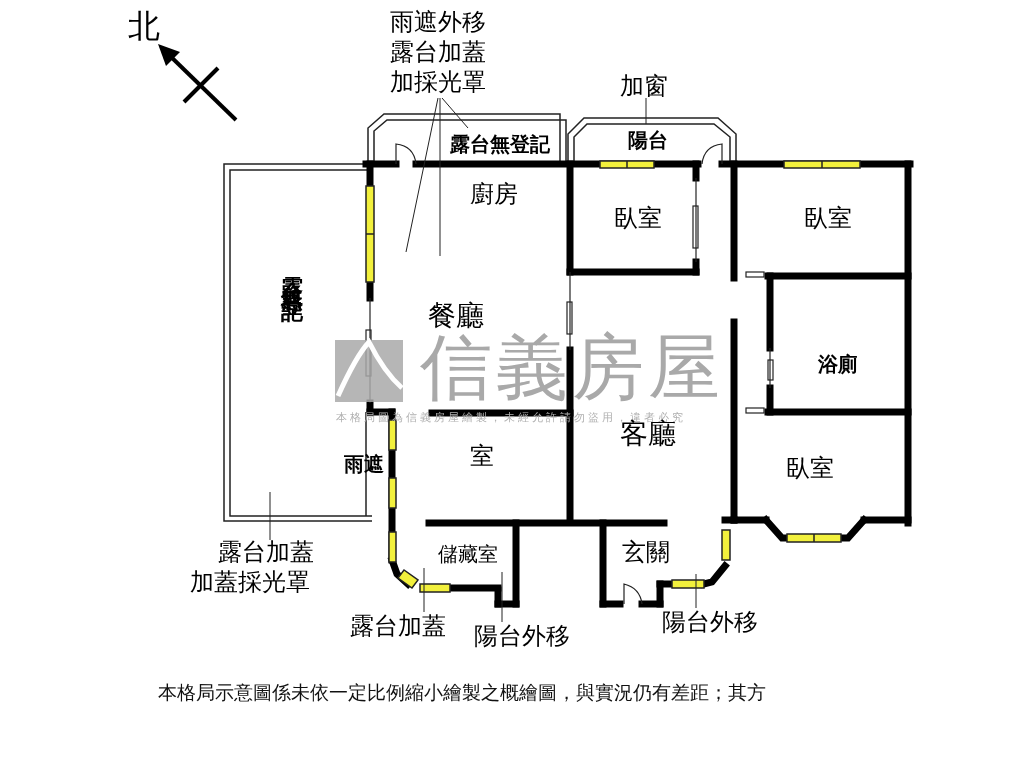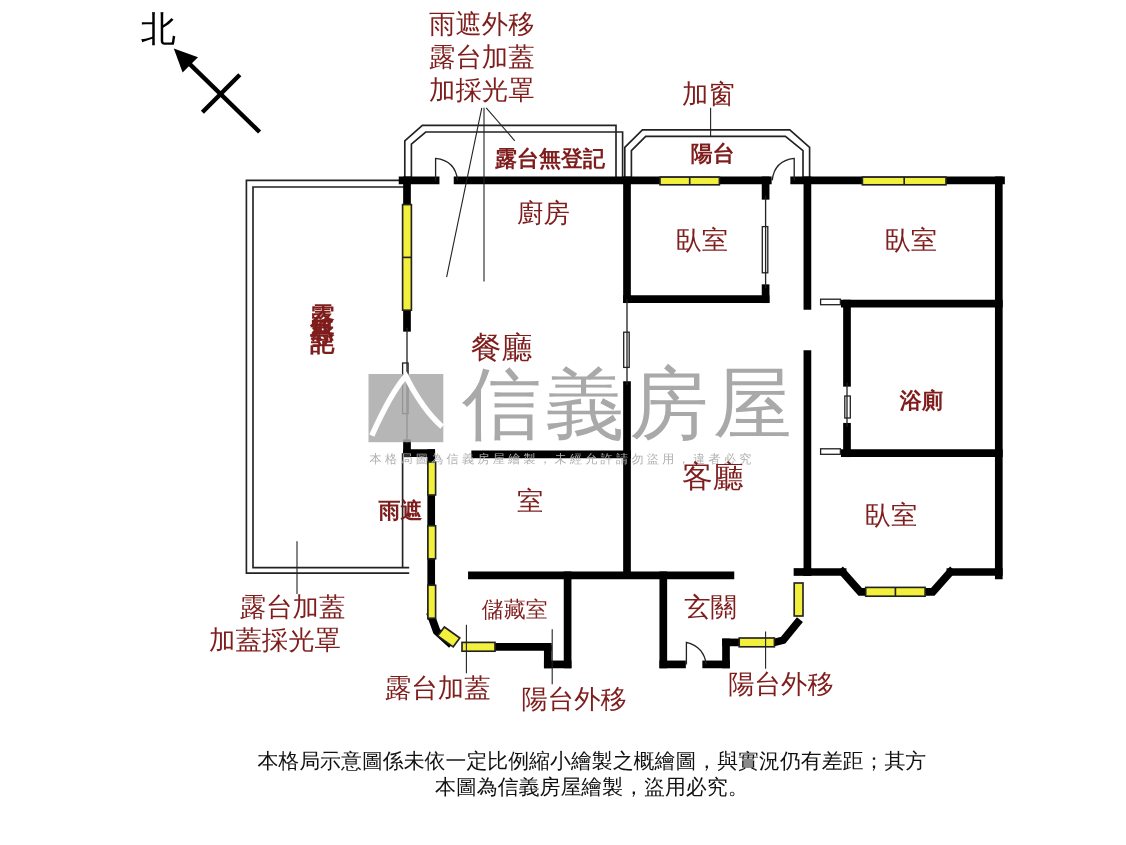--- a/index.html
+++ b/index.html
@@ -1,30 +1,30 @@
 <!DOCTYPE html>
 <html><head>
   <meta charset="utf-8">
   <style>
     html, body { margin: 0; padding: 0; background: #ffffff; }
     body { width: 1024px; height: 768px; position: relative; overflow: hidden;
            font-family: "DejaVu Serif", "Liberation Serif", serif; color: #000; }
     #plan { position: absolute; left: 0; top: 0; width: 1024px; height: 768px; }
-    .lbl { position: absolute; white-space: nowrap; line-height: 1; color: #7f1d1d; }
+    .lbl { position: absolute; white-space: nowrap; line-height: 1; color: #000000; }
     .room { font-size: 24px; }
     .room-lg { font-size: 28px; margin-top: 32px; }
     .room-sm { font-size: 20px; }
     .note { font-size: 24px; }
     .vert { writing-mode: vertical-rl; text-orientation: upright; letter-spacing: 6px; font-size: 22px; font-weight: bold; }
     .wm-main { position: absolute; left: 420px; top: 332px; font-size: 72px; color: #a9a9a9;
                font-family: Liberation Serif, serif; letter-spacing: 4px; line-height: 1; }
     .wm-sub { position: absolute; left: 336px; top: 412px; font-size: 11px; color: #b0b0b0;
               font-family: "DejaVu Sans", "Liberation Sans", sans-serif; letter-spacing: 3px; line-height: 1; text-align: right; }
     .disclaimer { position: absolute; left: 158px; top: 680px; width: 760px; font-size: 19px; line-height: 24px; color: #111; }
-    .disclaimer div { white-space: nowrap; text-align: center; }
+    .disclaimer div { white-space: nowrap; }
     .compass-lbl { position: absolute; left: 128px; top: 10px; font-size: 32px; line-height: 1; }
   </style>
 </head>
 <body>
 
 <svg id="plan" viewBox="0 0 1024 768" xmlns="http://www.w3.org/2000/svg">
 
   <g stroke="#000" stroke-width="4" fill="none">
     <line x1="236" y1="120" x2="166" y2="52"></line>
     <line x1="184" y1="102" x2="218" y2="68"></line>
@@ -175,14 +175,13 @@
 <div class="lbl vert" style="left:282px;top:258px;">露台無登記</div>
 
 <div class="lbl note" style="left:218px;top:540px;">露台加蓋</div>
 <div class="lbl note" style="left:190px;top:570px;">加蓋採光罩</div>
 <div class="lbl note" style="left:350px;top:614px;">露台加蓋</div>
 <div class="lbl note" style="left:474px;top:624px;">陽台外移</div>
 <div class="lbl note" style="left:662px;top:610px;">陽台外移</div>
 
 <div class="disclaimer">
   <div>本格局示意圖係未依一定比例縮小繪製之概繪圖，與實況仍有差距；其方</div>
-  <div>本圖為信義房屋繪製，盜用必究。</div>
 </div>
 
 </body></html>

